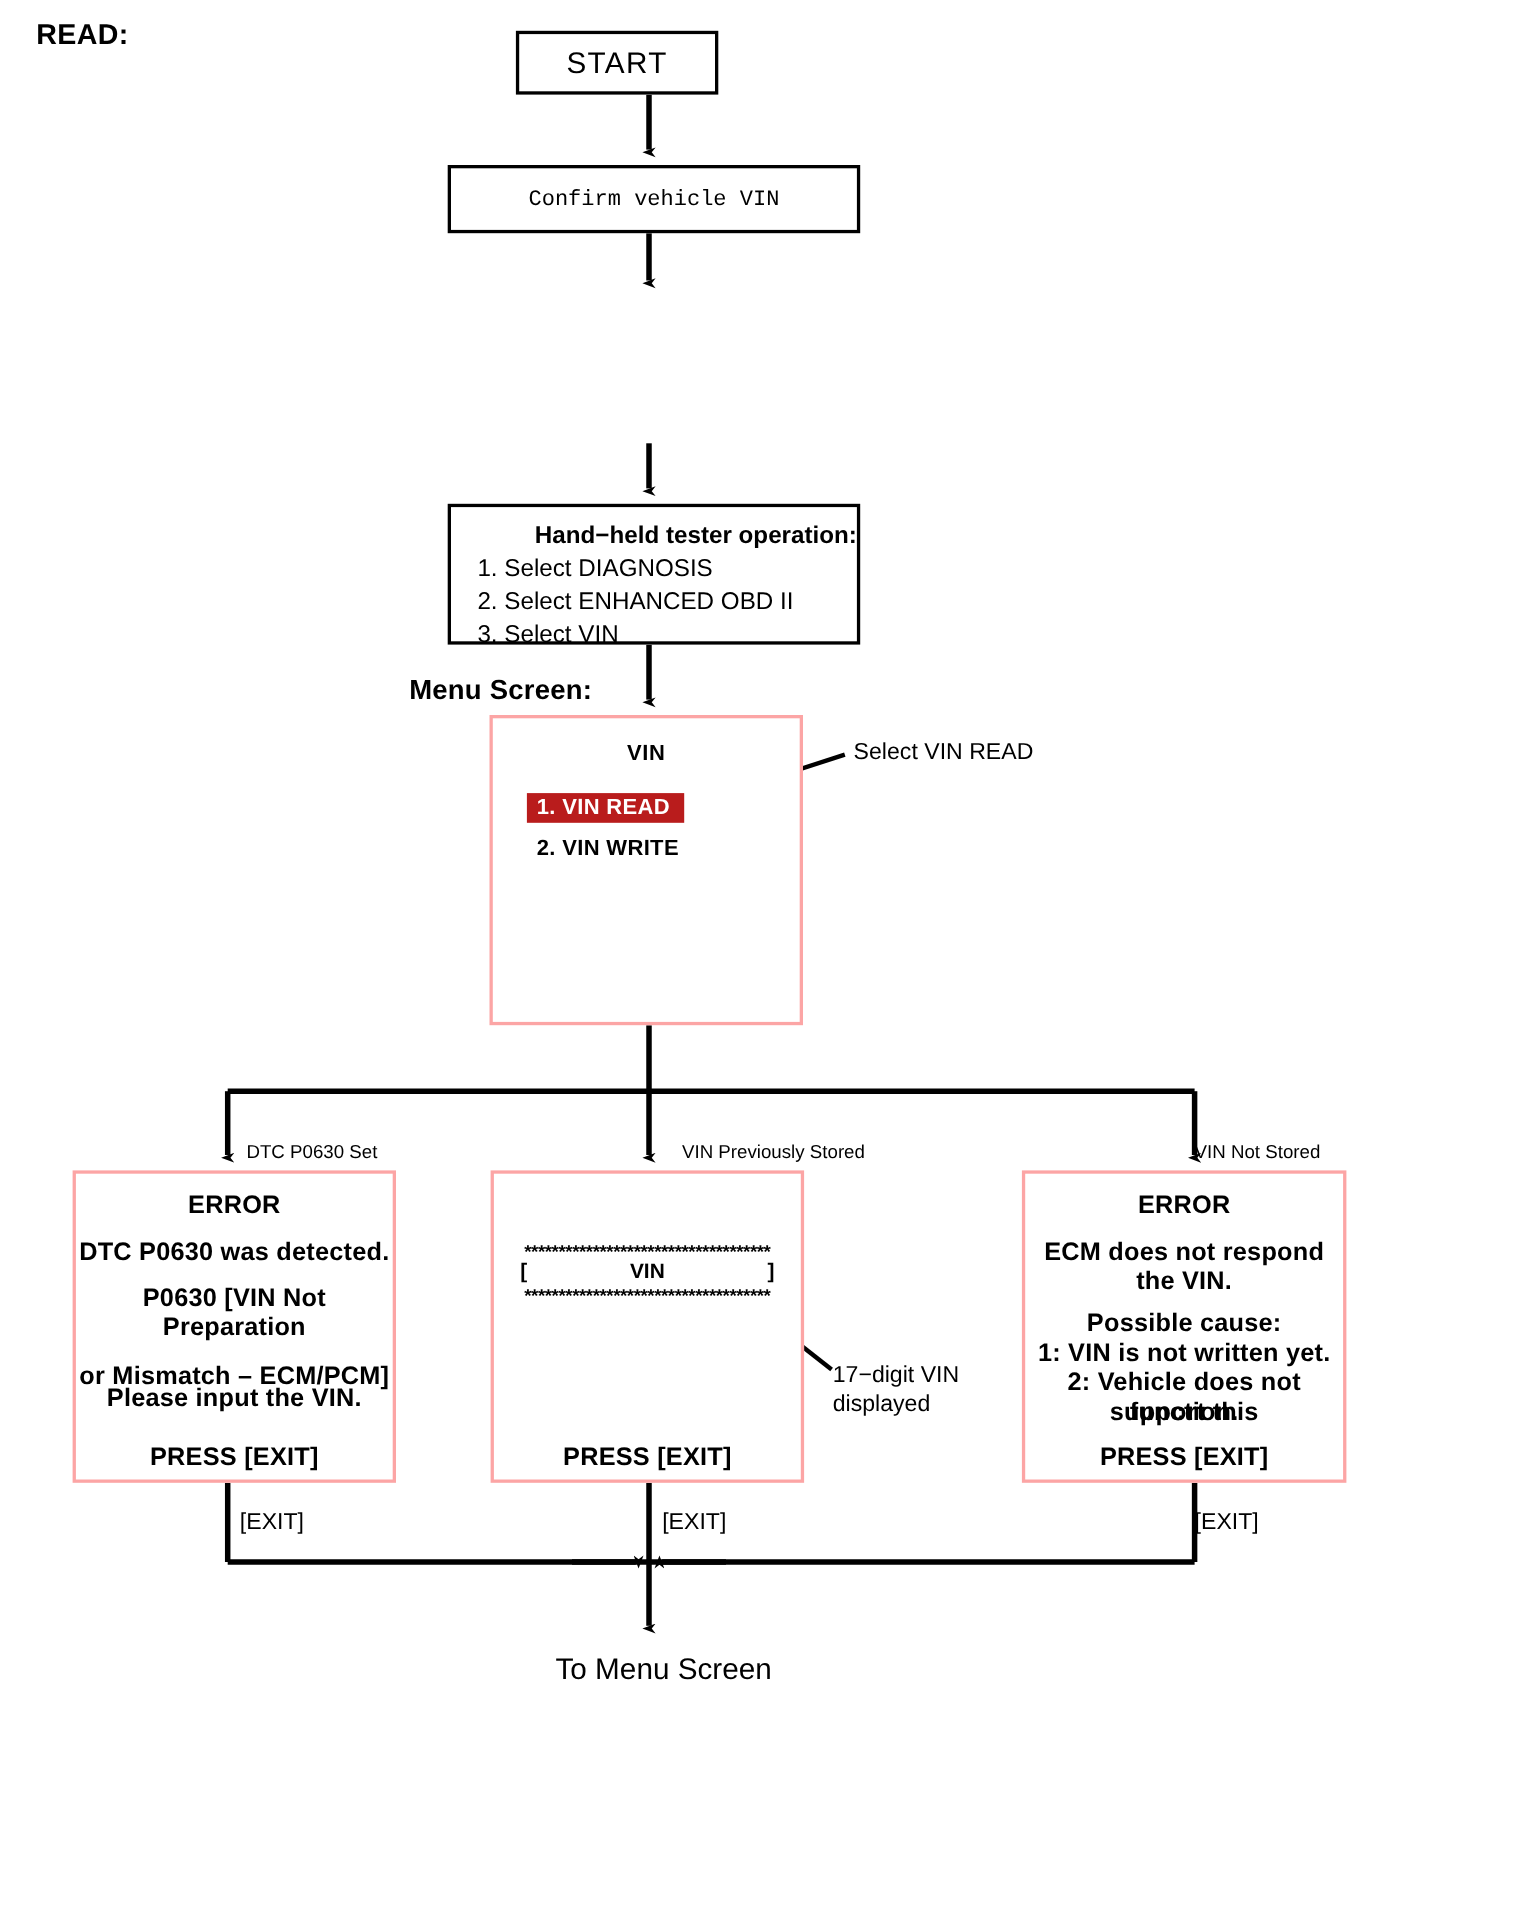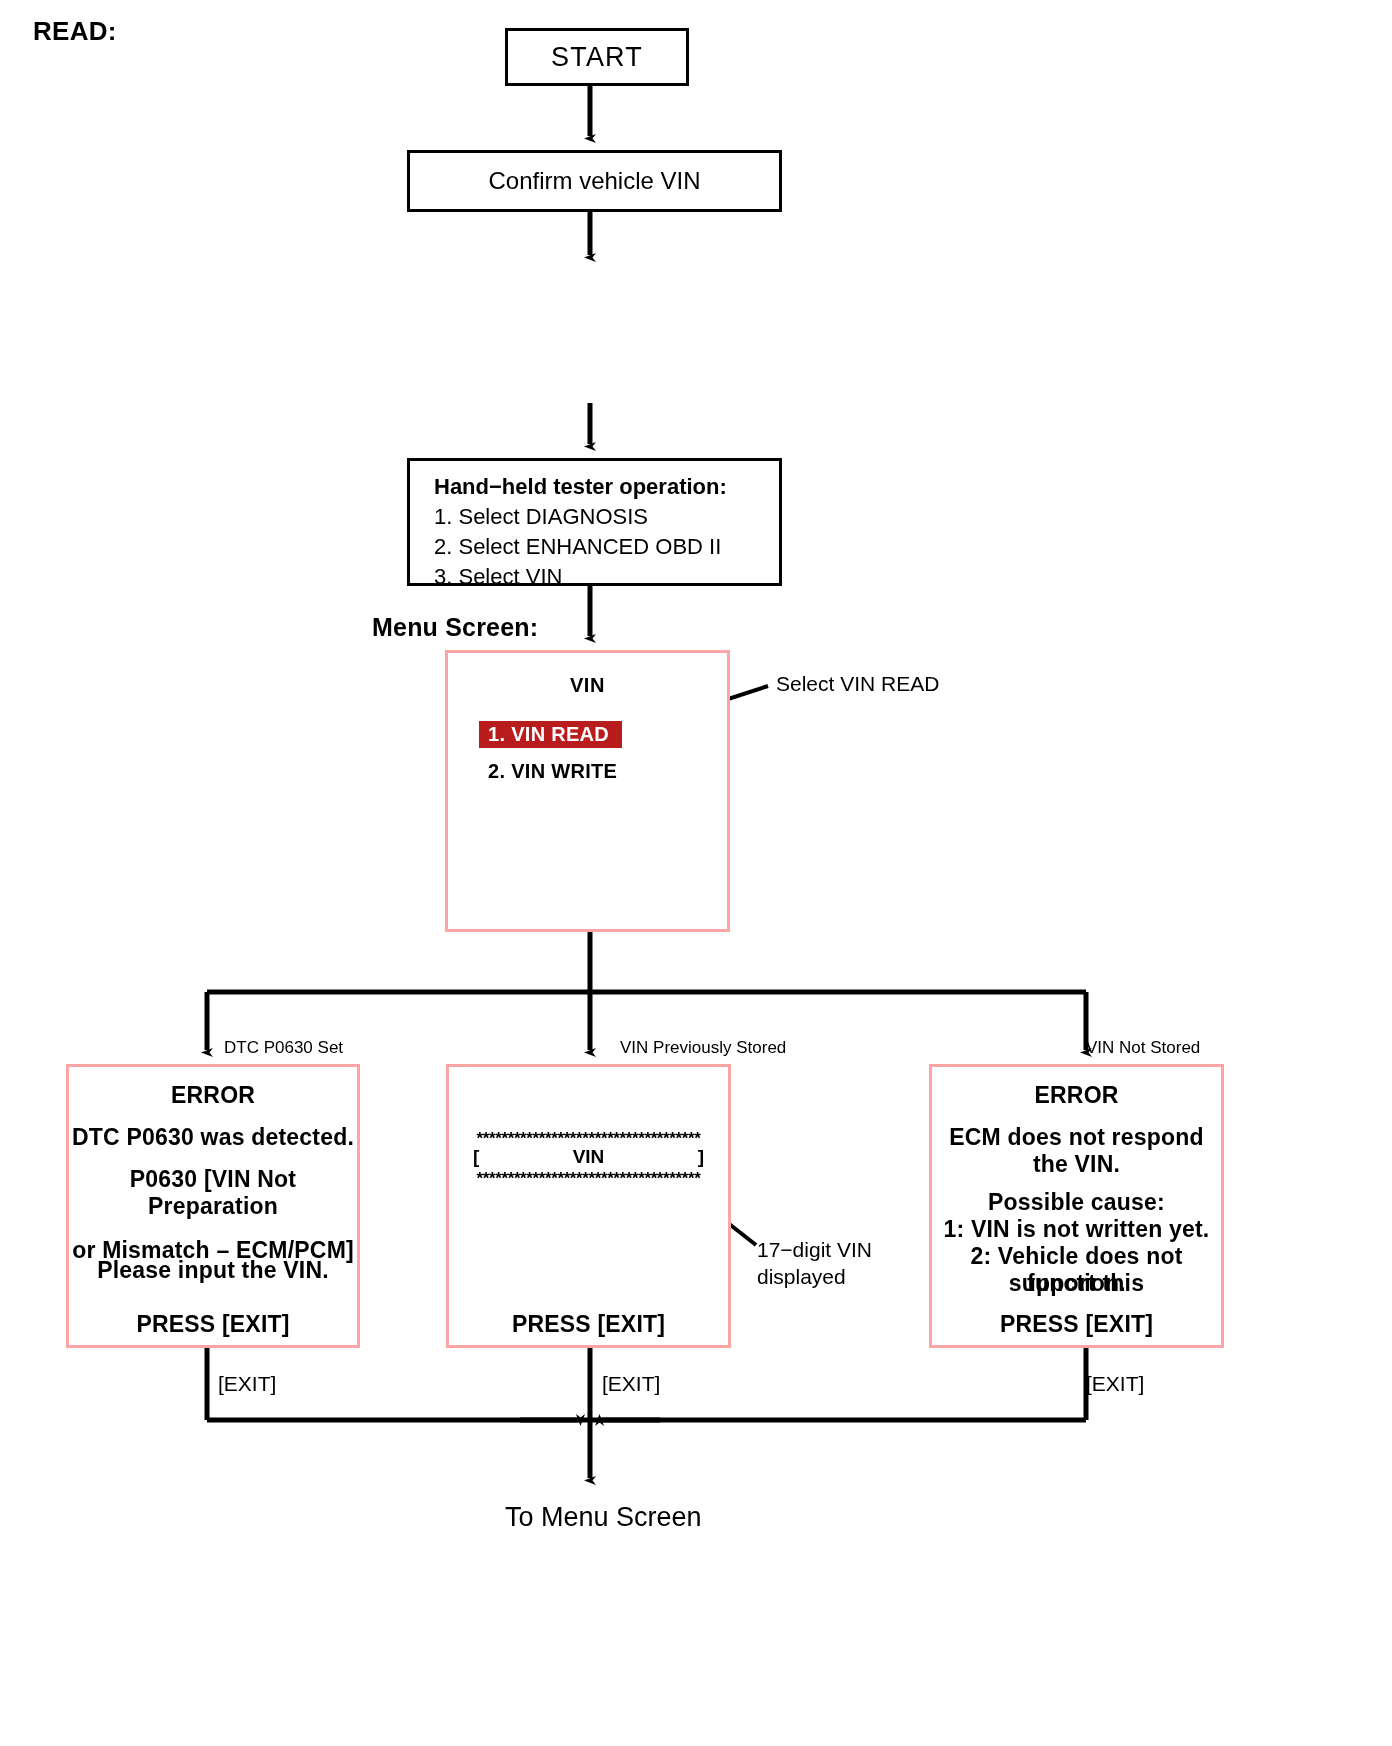--- a/index.html
+++ b/index.html
@@ -53,21 +53,21 @@
   #menu-screen-label {
     left: 372px;
     top: 613px;
     font-size: 25px;
     font-weight: bold;
     letter-spacing: 0.2px;
   }
 
   
   #start-box {
-    left: 505px;
+    left: 469px;
     top: 28px;
     width: 184px;
     height: 58px;
     display: flex;
     align-items: center;
     justify-content: center;
   }
   #start-box .t {
     font-size: 27px;
     letter-spacing: 1.2px;
@@ -77,21 +77,22 @@
   #confirm-box {
     left: 407px;
     top: 150px;
     width: 375px;
     height: 62px;
     display: flex;
     align-items: center;
     justify-content: center;
   }
   #confirm-box .t {
-    font-size: 24px;
+    font-size: 20px;
+    font-family: Liberation Mono, monospace;
   }
 
   
   #prep-box {
     left: 407px;
     top: 269px;
     width: 375px;
     height: 134px;
     padding: 12px 0 0 21px;
   }
@@ -104,20 +105,21 @@
     left: 407px;
     top: 458px;
     width: 375px;
     height: 128px;
     padding: 11px 0 0 24px;
   }
   #testerop-box .hd {
     font-size: 22px;
     font-weight: bold;
     line-height: 30px;
+    text-align: right;
   }
   #testerop-box li {
     font-size: 22px;
     line-height: 30px;
   }
   ul.steps {
     list-style: none;
     margin: 0;
     padding: 0;
   }

